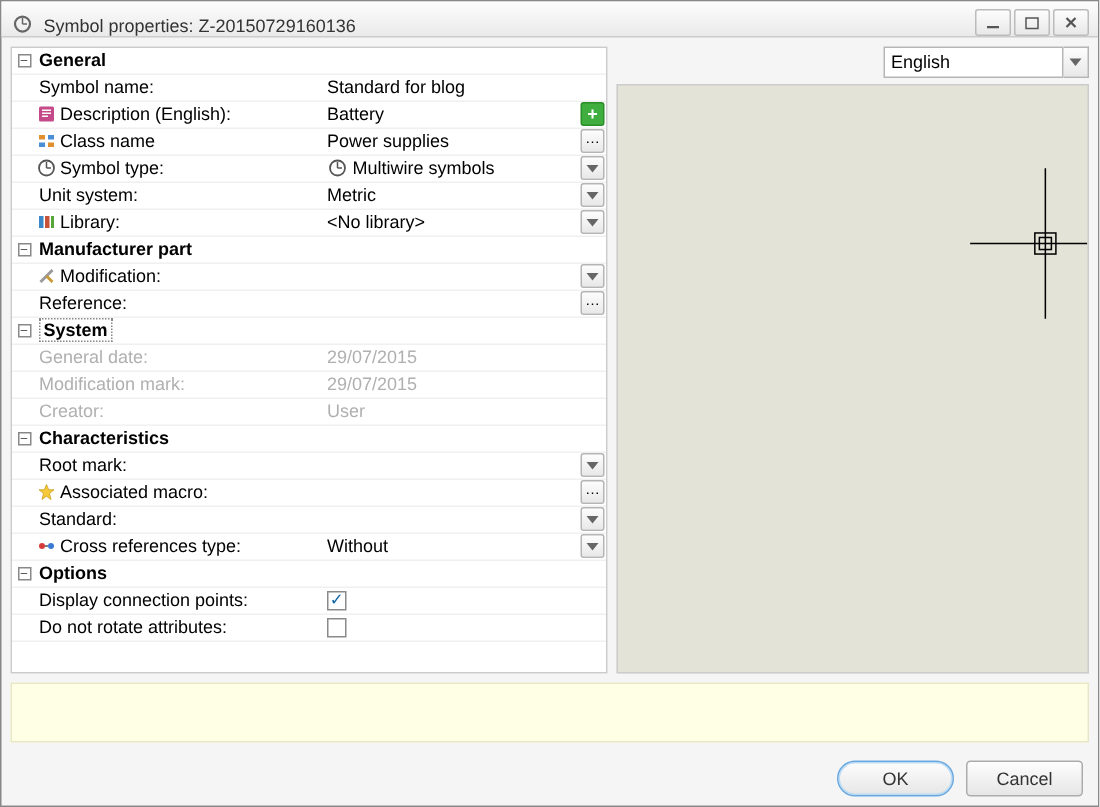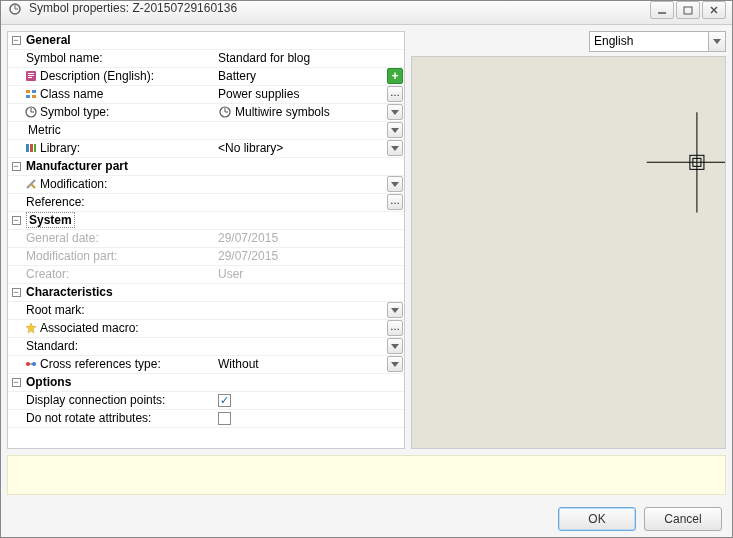--- a/index.html
+++ b/index.html
@@ -1,34 +1,34 @@
 <!DOCTYPE html>
 <html><head>
 <meta charset="utf-8">
 <style>
   * { box-sizing: border-box; font-family: "Segoe UI", Tahoma, sans-serif; font-size: 12px; }
   body { margin: 0; background: #fff; }
   .window { width: 733px; height: 538px; border: 1px solid #888; background: #f5f5f5; display: flex; flex-direction: column; }
-  .titlebar { height: 28px; background: linear-gradient(#fdfdfd, #eaeaea); border-bottom: 1px solid #ccc; display: flex; align-items: flex-start; padding: 0 6px; }
+  .titlebar { height: 28px; background: linear-gradient(#fdfdfd, #eaeaea); border-bottom: 1px solid #ccc; display: flex; align-items: flex-end; padding: 0 6px; }
   .titlebar-icon { width: 16px; height: 16px; margin-right: 6px; display:flex;align-items:center;justify-content:center; }
   .titlebar-text { flex: 1; color: #333; }
   .titlebar-controls { display: flex; gap: 2px; }
   .titlebar-btn { width: 24px; height: 18px; border: 1px solid #bbb; background: linear-gradient(#fdfdfd,#e8e8e8); display: flex; align-items: center; justify-content: center; color: #555; border-radius:2px;}
   .body { flex: 1; display: flex; flex-direction: column; padding: 6px; gap: 6px; }
   .main-area { flex: 1; display: flex; gap: 6px; min-height:0;}
   .left-panel { width: 398px; background: #fff; border: 1px solid #ccc; overflow: auto; }
   .right-panel { flex: 1; display: flex; flex-direction: column; }
   .lang-row { display: flex; justify-content: flex-end; margin-bottom: 4px; }
   .lang-combo { width: 120px; height: 21px; border: 1px solid #b5b5b5; background:#fff; display:flex; align-items:center; padding:0 4px; position:relative;}
   .lang-btn { width:17px;height:21px;border:1px solid #b5b5b5;border-left:none;background:linear-gradient(#fdfdfd,#e8e8e8);display:flex;align-items:center;justify-content:center;}
   .preview { flex: 1; background: #e4e3d7; border: 1px solid #ccc; position: relative; overflow:hidden;}
   .yellow-bar { height: 40px; background: #ffffe5; border: 1px solid #e7e7c7; }
   .button-row { display: flex; justify-content: flex-end; gap: 8px; padding: 6px 4px 0 4px; }
   .dlg-btn { width: 78px; height: 24px; border: 1px solid #acacac; background: linear-gradient(#fdfdfd, #e6e6e6); border-radius: 3px; color:#333;}
-  .dlg-btn.default { border-color:#6aa9e0; box-shadow: 0 0 0 1px #bcdcf5 inset;}
+  .dlg-btn.default { border-color:#6aa9e0; box-shadow: 0 0 0 1px #bcdcf5 inset; border-radius: 12px;}
   
   .pg { width:100%; }
   .pg-row { display:flex; align-items:center; height:18px; border-bottom:1px solid #f0f0f0;}
   .pg-expander { width:16px; display:flex;align-items:center;justify-content:center; }
   .pg-exp-box { width:9px;height:9px;border:1px solid #888;background:#fff;font-size:9px;line-height:7px;text-align:center;color:#555;cursor:pointer;}
   .pg-label { display:flex; align-items:center; gap:3px; padding-left:2px;}
   .pg-label-col { width: 190px; display:flex;align-items:center;}
   .pg-value-col { flex:1; display:flex;align-items:center; padding-left:4px;}
   .pg-btn-col { width:18px; display:flex;align-items:center;justify-content:center;}
   .pg-header { font-weight:bold; color:#000;}
@@ -155,20 +155,23 @@
                 <span style="margin-left:3px;">Multiwire symbols</span>
               </div>
             <div class="pg-btn-col">
                 <div class="dd-btn">
                   <div class="tri-down"></div>
                 </div>
               </div>
           </div>
           <div class="pg-row">
             <div class="pg-expander"></div>
+            <div class="pg-label-col">
+                <span class="pg-label">Unit system:</span>
+              </div>
             <div class="pg-value-col">Metric</div>
             <div class="pg-btn-col">
                 <div class="dd-btn">
                   <div class="tri-down"></div>
                 </div>
               </div>
           </div>
           <div class="pg-row">
             <div class="pg-expander"></div>
             <div class="pg-label-col">
@@ -236,21 +239,21 @@
             <div class="pg-expander"></div>
             <div class="pg-label-col">
                 <span class="pg-label">General date:</span>
               </div>
             <div class="pg-value-col">29/07/2015</div>
             <div class="pg-btn-col"></div>
           </div>
           <div class="pg-row dim">
             <div class="pg-expander"></div>
             <div class="pg-label-col">
-                <span class="pg-label">Modification part:</span>
+                <span class="pg-label">Modification mark:</span>
               </div>
             <div class="pg-value-col">29/07/2015</div>
             <div class="pg-btn-col"></div>
           </div>
           <div class="pg-row dim">
             <div class="pg-expander"></div>
             <div class="pg-label-col">
                 <span class="pg-label">Creator:</span>
               </div>
             <div class="pg-value-col">User</div>

